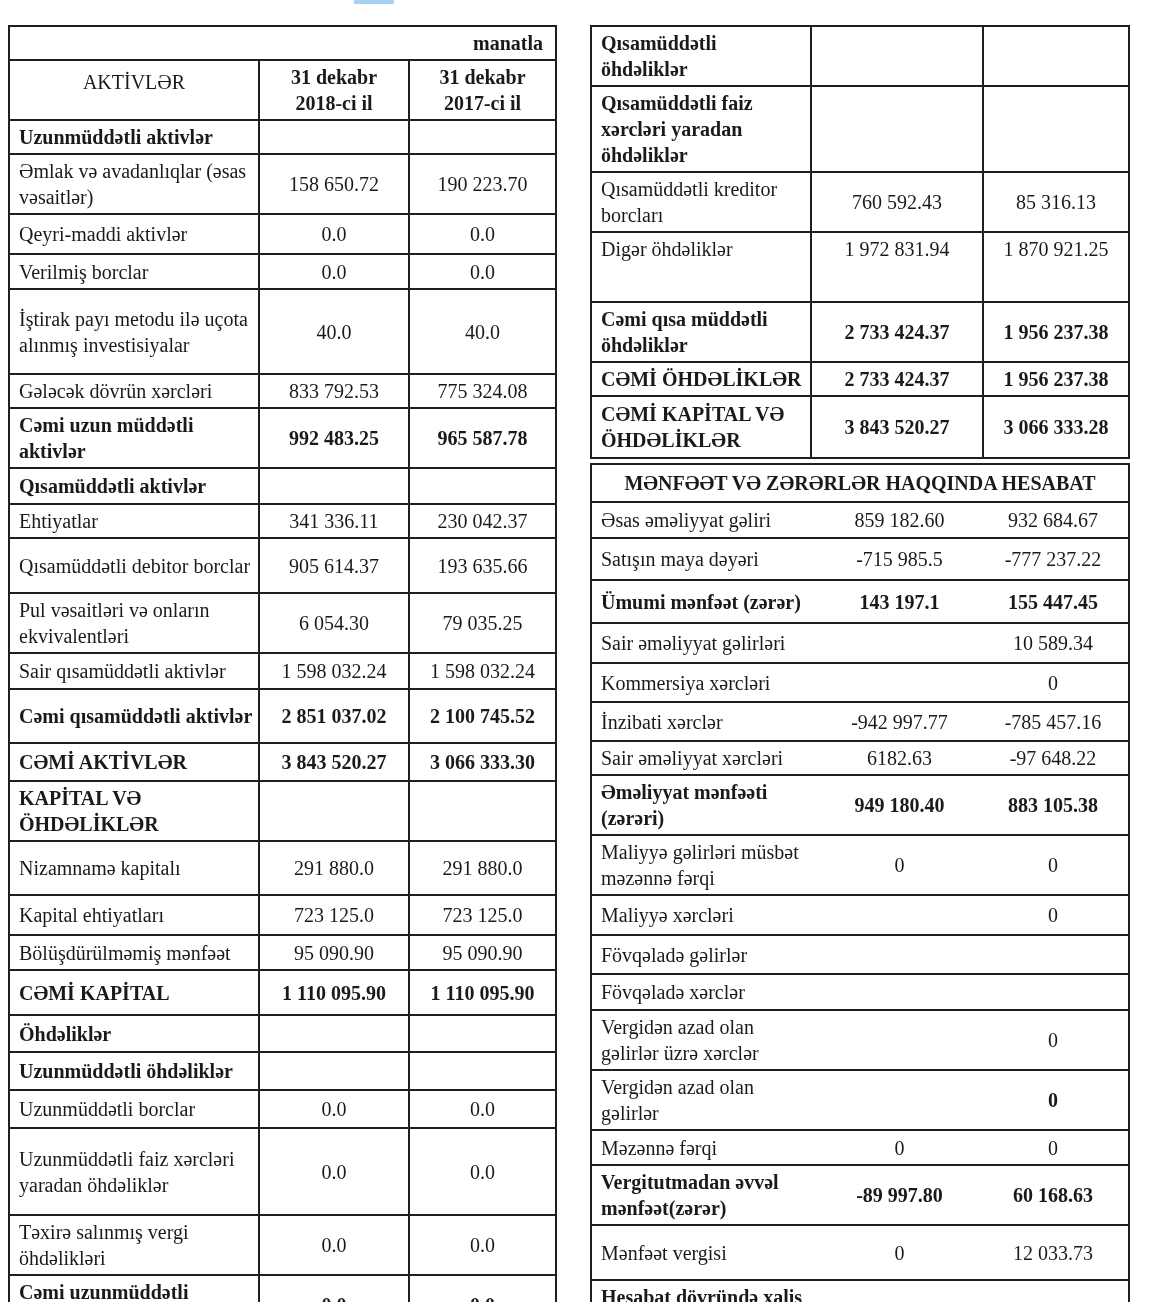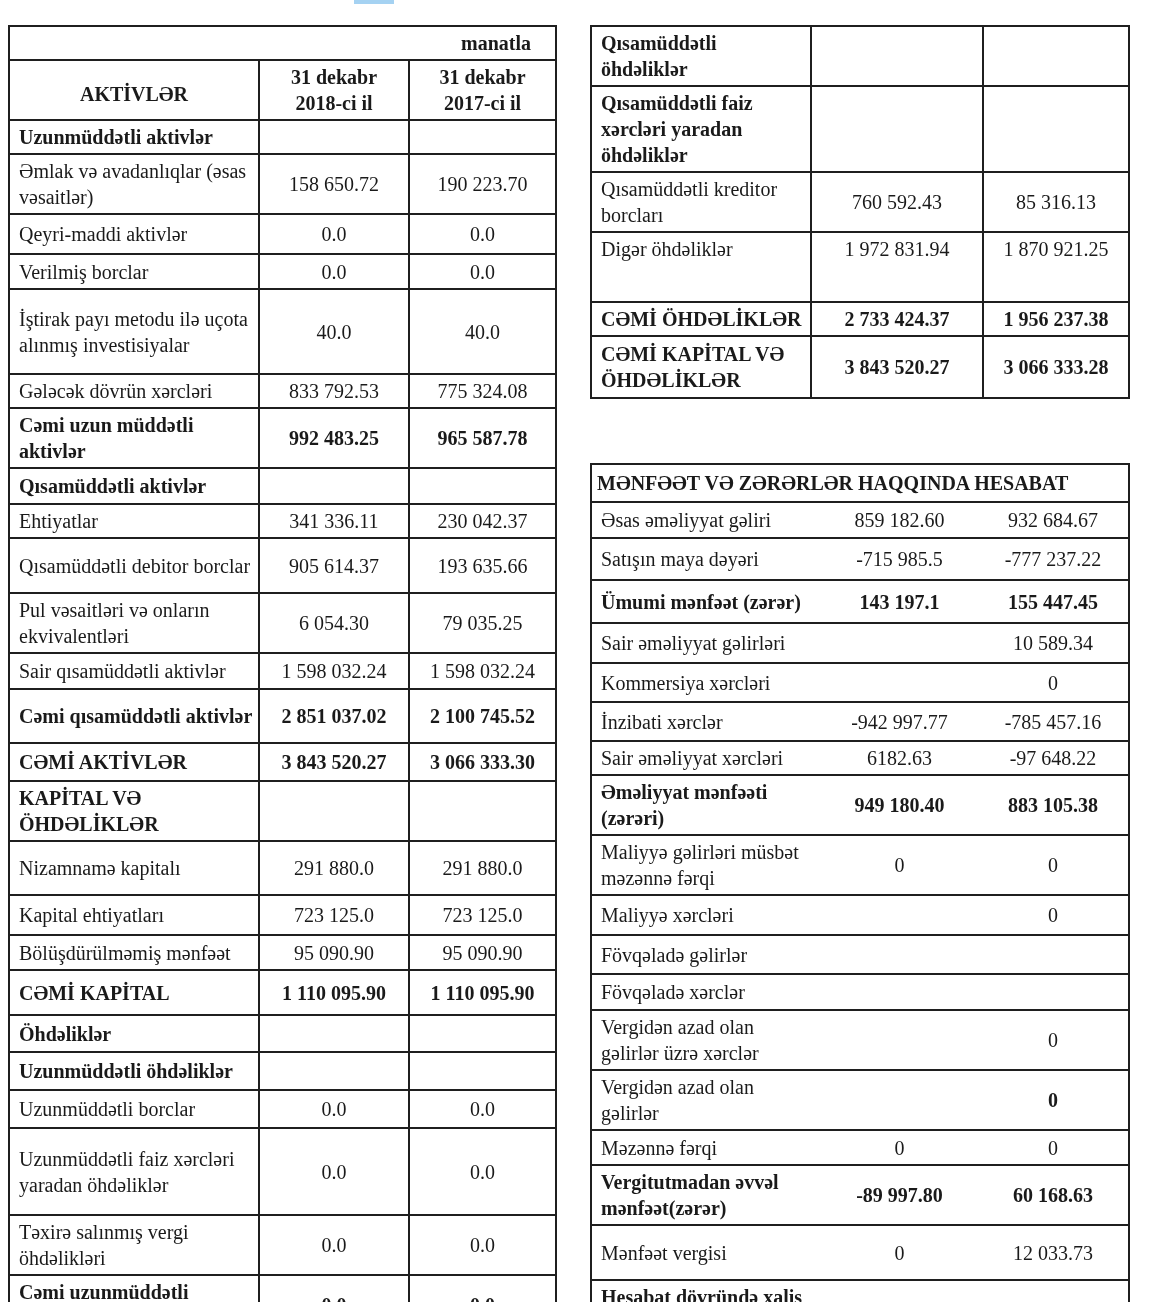--- a/index.html
+++ b/index.html
@@ -16,24 +16,24 @@
   
   .grid td { border:2px solid #1f1f1f; }
   .bs  { left:8px;  top:25px; width:547px; }
   .li  { left:590px; top:25px; width:538px; }
   
   .pl  { left:590px; top:463px; width:538px; border:2px solid #1f1f1f; }
   .pl td { border-top:2px solid #1f1f1f; border-bottom:2px solid #1f1f1f; }
   .lbl { text-align:left; padding-left:9px; }
   .val { text-align:center; }
   .bold, .bold td { font-weight:bold; }
-  .note { text-align:right; font-weight:bold; padding-right:24px;border-radius:12px; }
+  .note { text-align:right; font-weight:bold; padding-right:12px;border-radius:12px; }
   .head { font-weight:bold; text-align:center; white-space:pre-line; }
-  .head-label { font-weight:bold; text-align:center; vertical-align:bottom; padding-bottom:12px; }
-  .pl-title { font-weight:bold; text-align:left; font-size:20px; }
+  .head-label { font-weight:normal; text-align:center; vertical-align:bottom; padding-bottom:24px; }
+  .pl-title { font-weight:bold; text-align:center; font-size:20px; }
   .top { vertical-align:top; }
 </style>
 </head>
 <body>
 
 <div class="page">
 
   <div class="artifact"></div>
 
   <table class="grid bs">
@@ -203,20 +203,25 @@
         <tr style="height: 57px;">
           <td class="lbl">Qısamüddətli kreditor borcları</td>
           <td class="val">760 592.43</td>
           <td class="val">85 316.13</td>
         </tr>
         <tr style="height: 70px;">
           <td class="lbl top">Digər öhdəliklər</td>
           <td class="val top">1 972 831.94</td>
           <td class="val top">1 870 921.25</td>
         </tr>
+        <tr class="bold" style="height: 58px;">
+          <td class="lbl">Cəmi qısa müddətli öhdəliklər</td>
+          <td class="val">2 733 424.37</td>
+          <td class="val">1 956 237.38</td>
+        </tr>
         <tr class="bold" style="height: 22px;">
           <td class="lbl">CƏMİ ÖHDƏLİKLƏR</td>
           <td class="val">2 733 424.37</td>
           <td class="val">1 956 237.38</td>
         </tr>
         <tr class="bold" style="height: 62px;">
           <td class="lbl">CƏMİ KAPİTAL VƏ ÖHDƏLİKLƏR</td>
           <td class="val">3 843 520.27</td>
           <td class="val">3 066 333.28</td>
         </tr>

